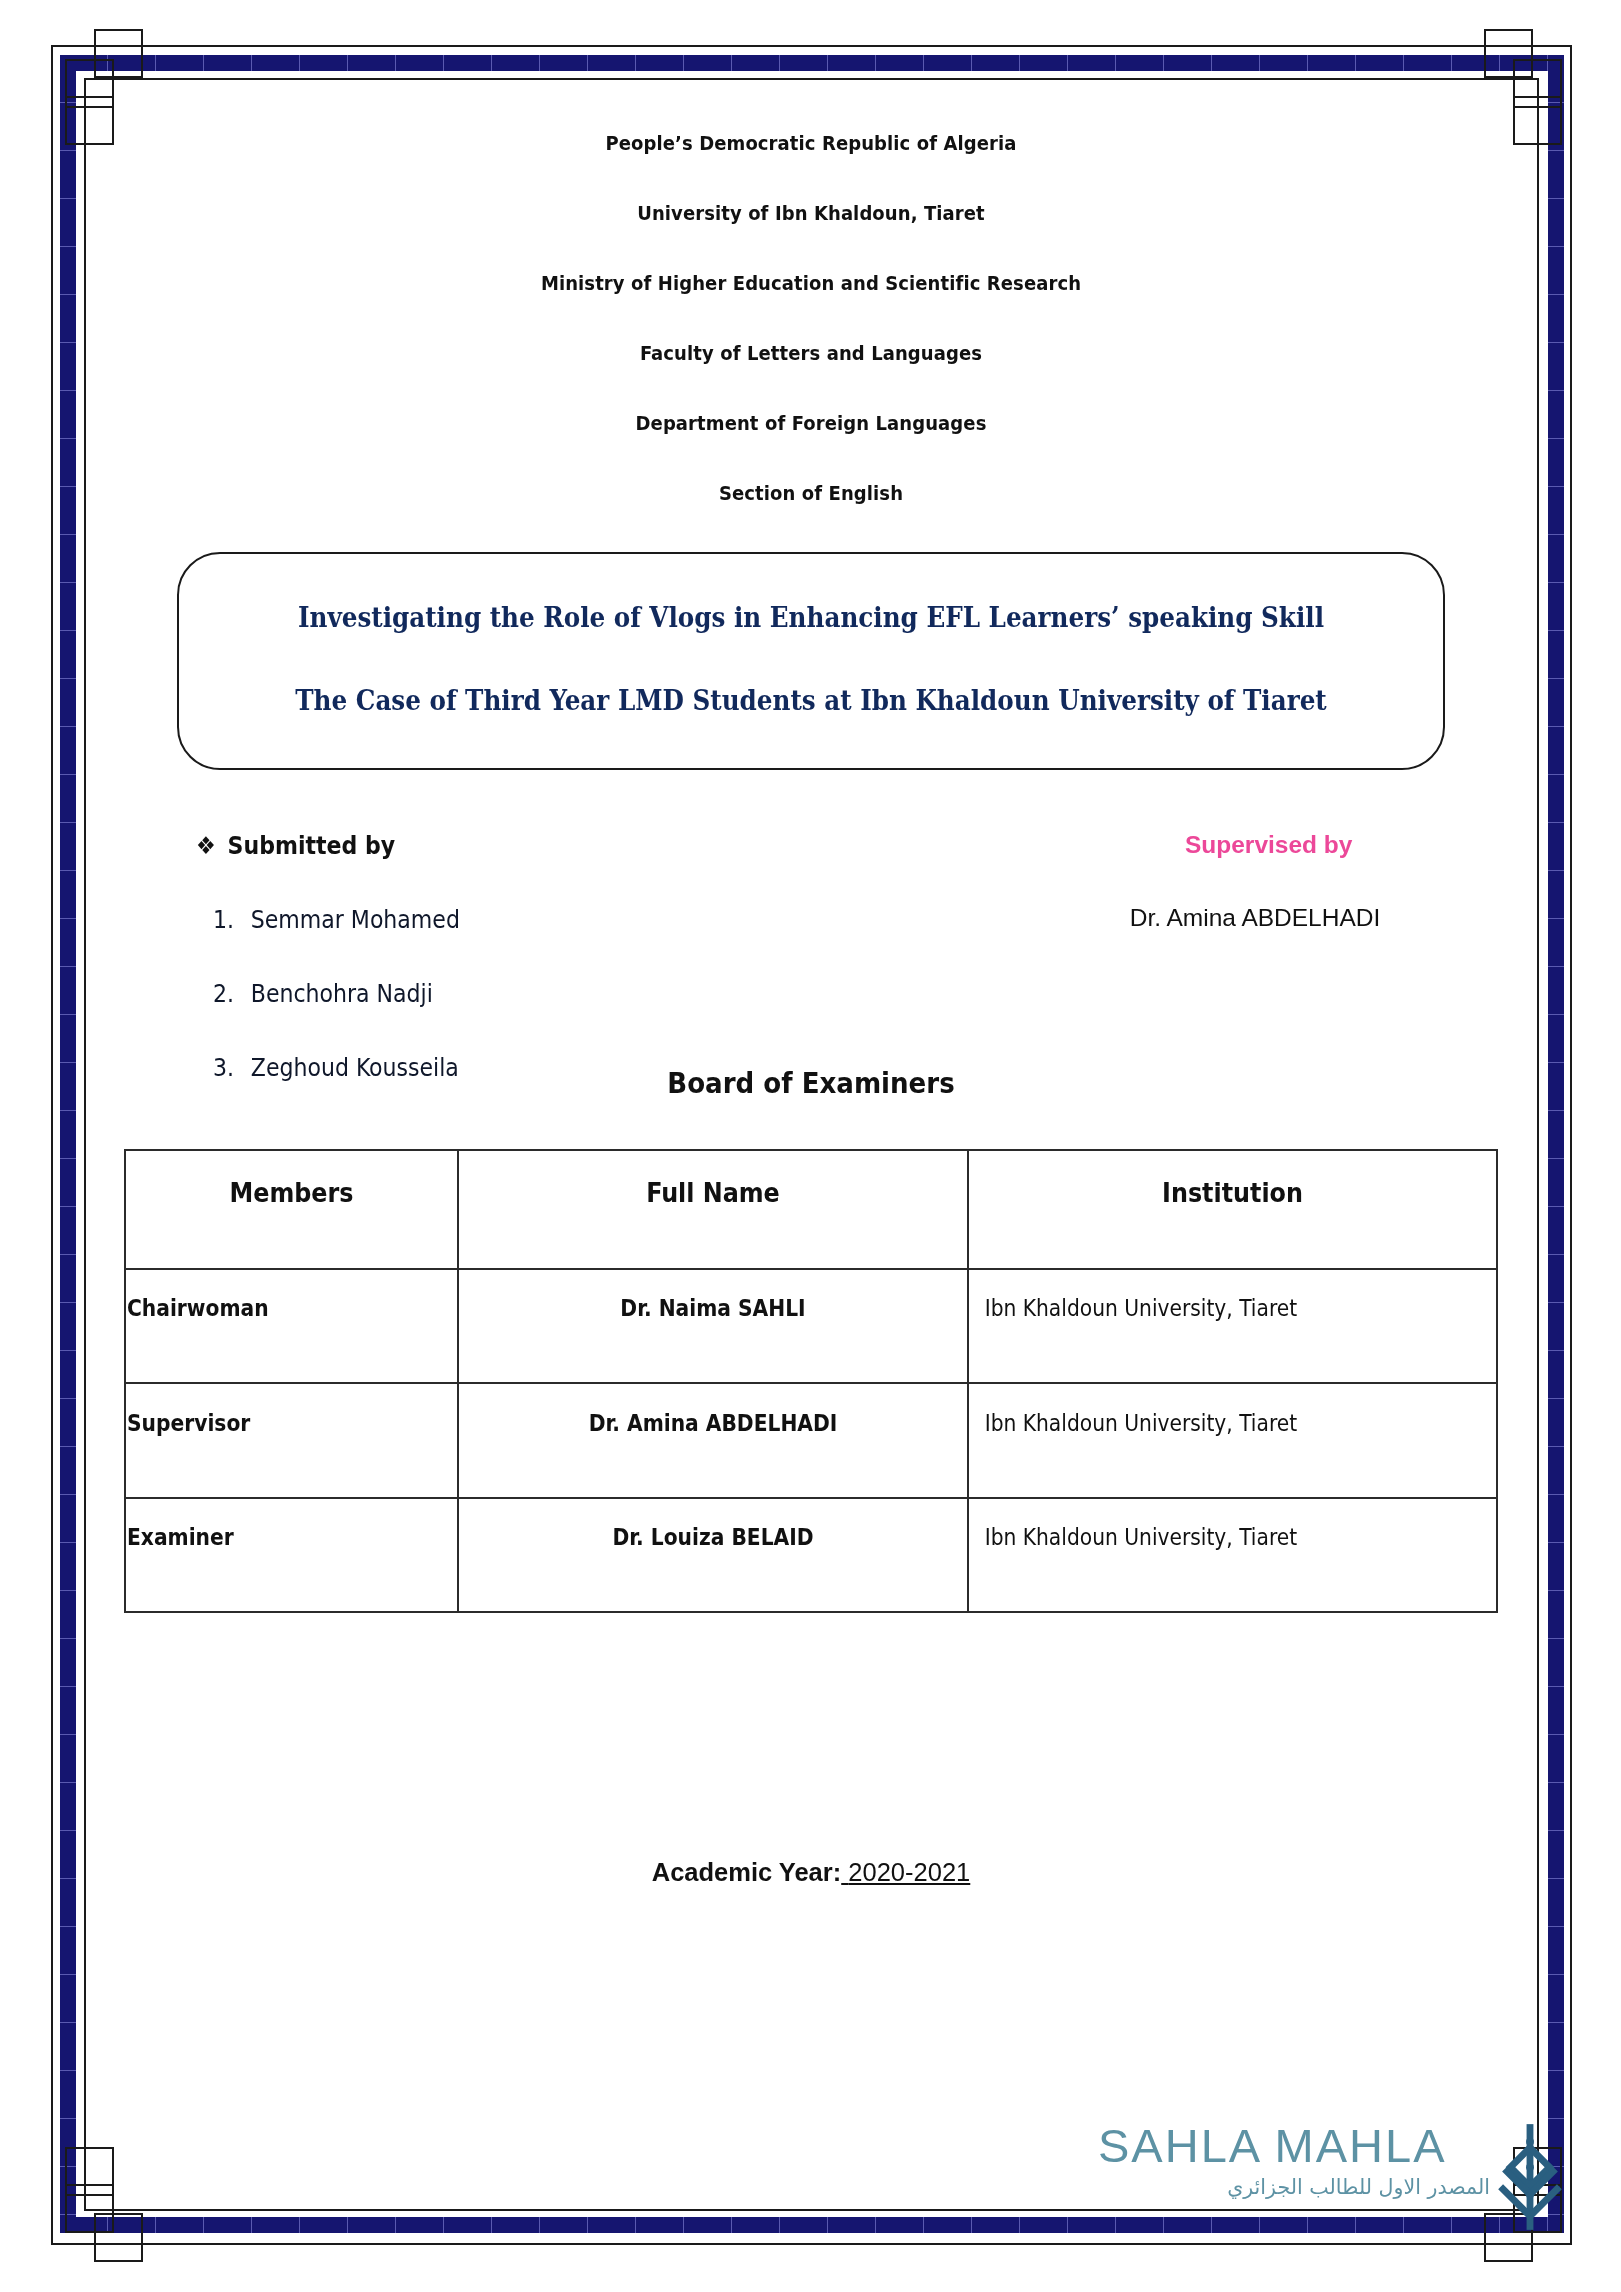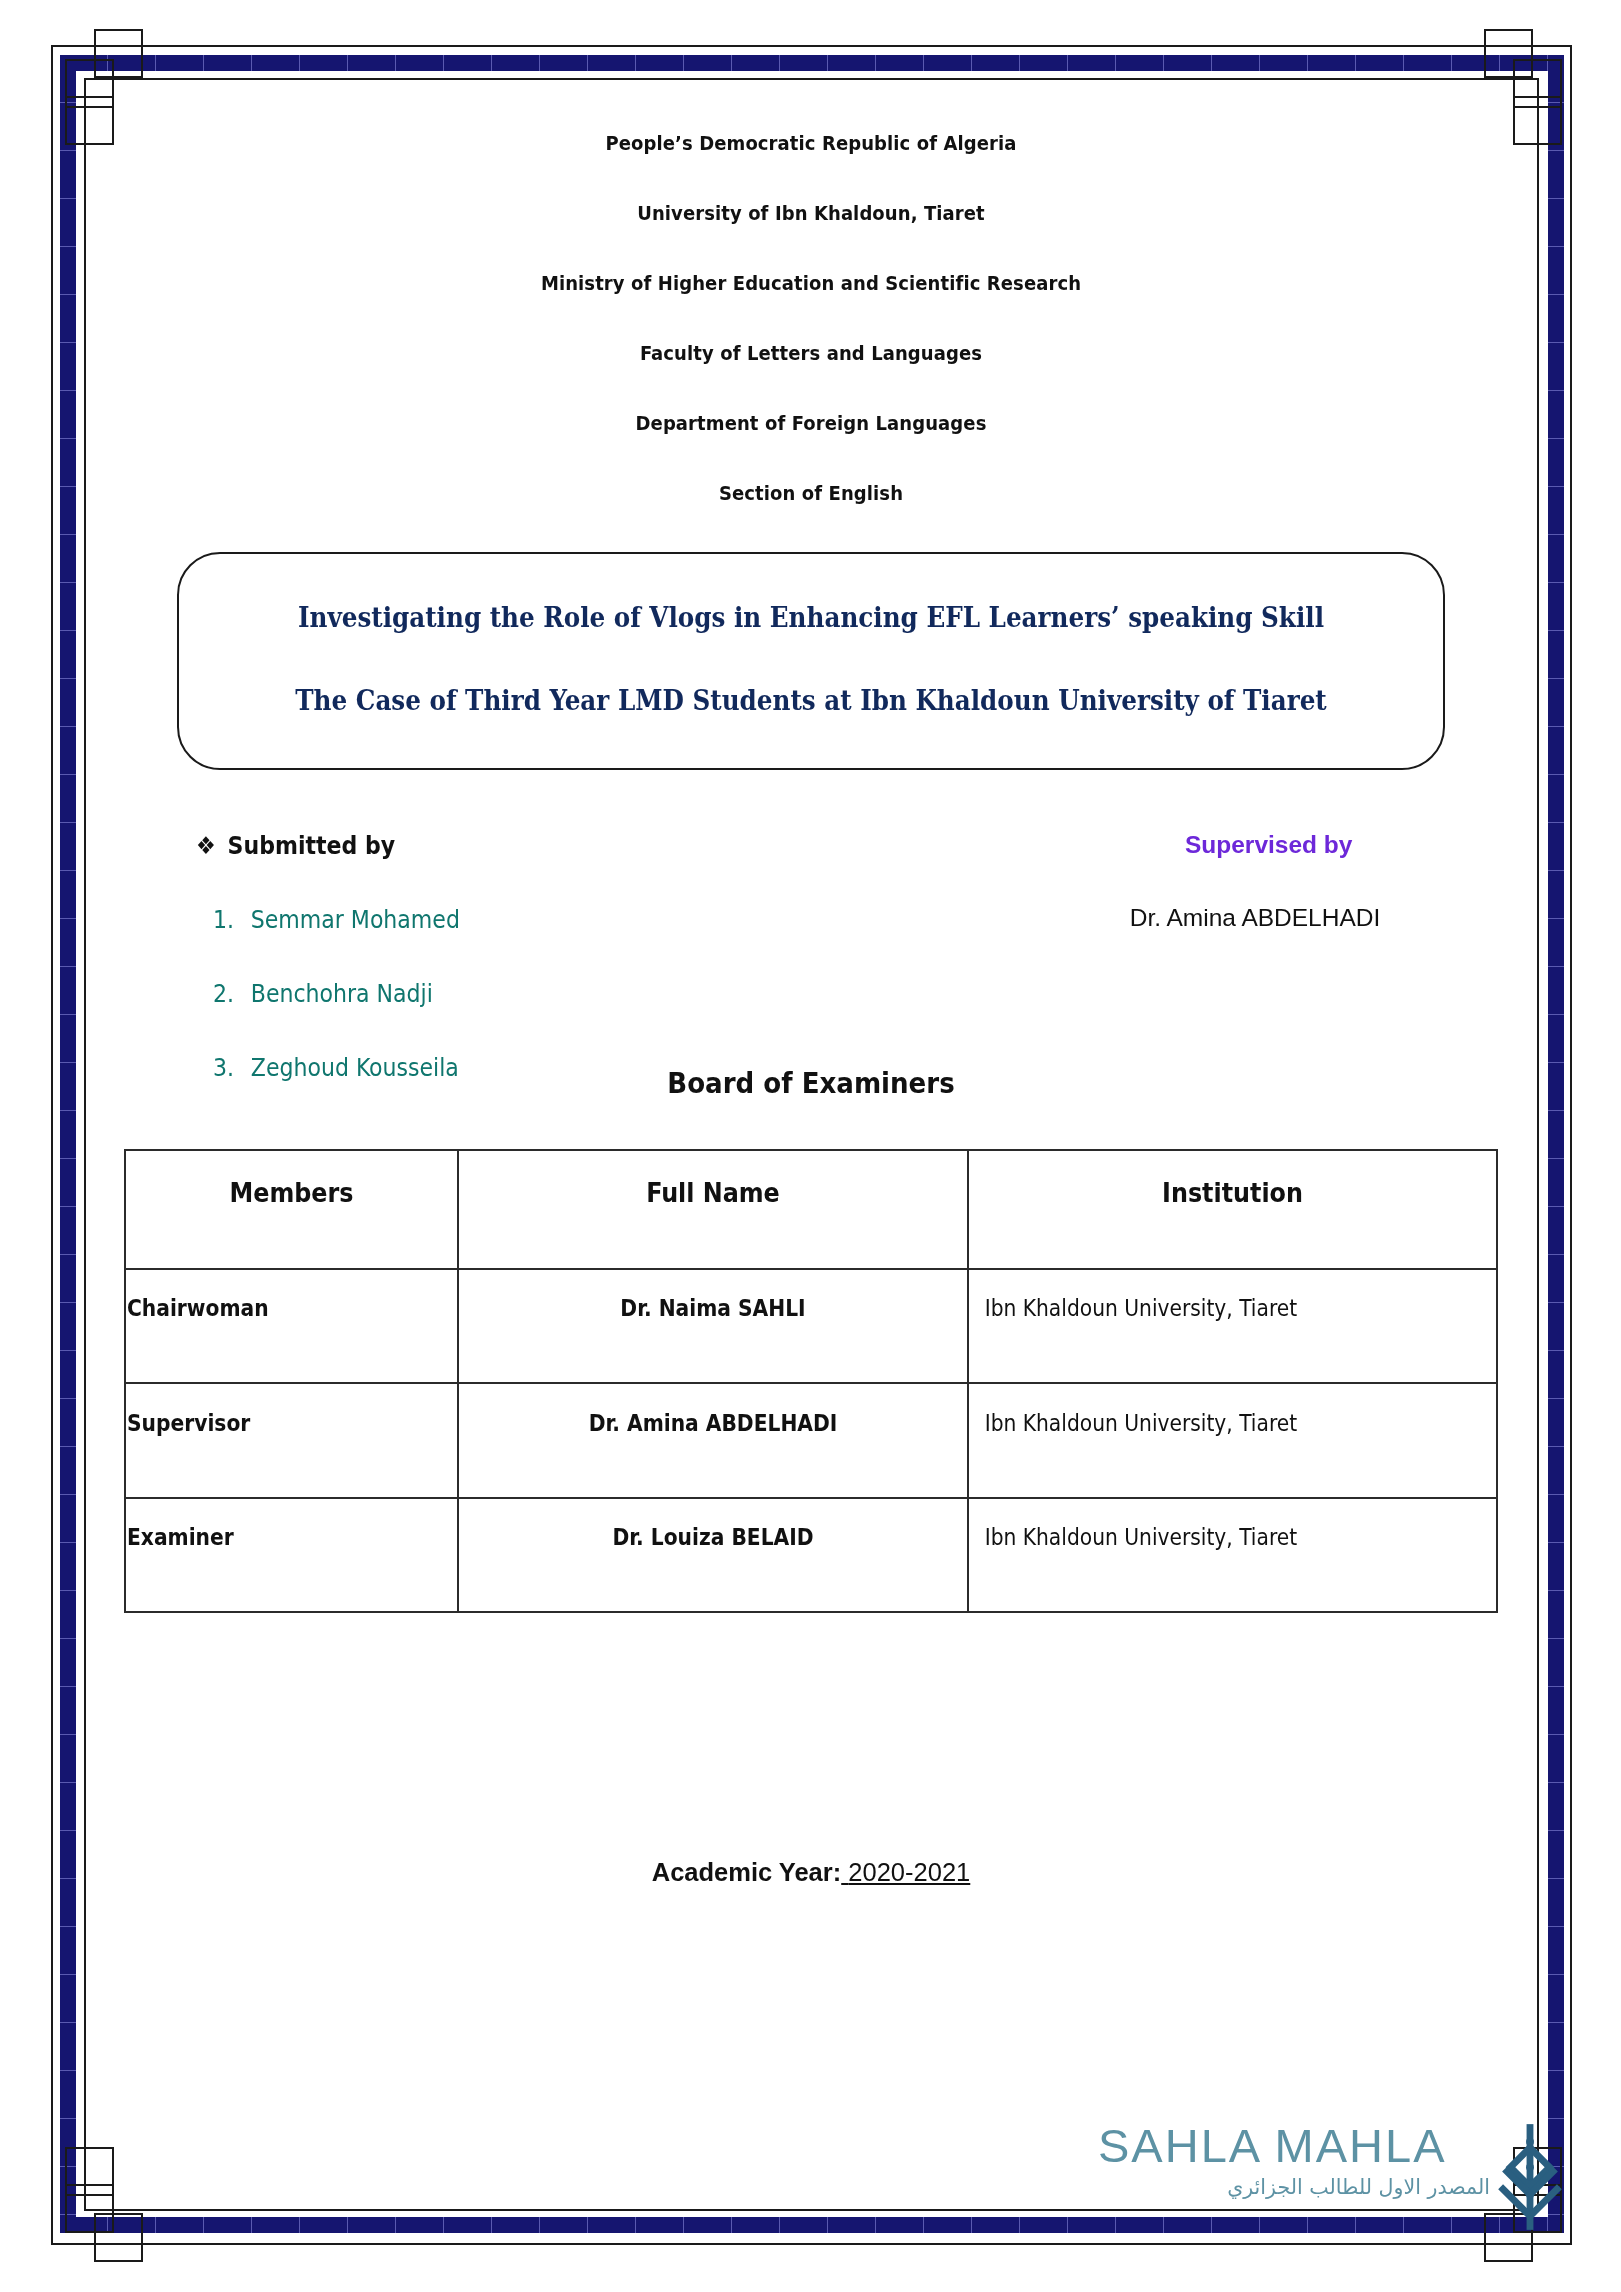--- a/index.html
+++ b/index.html
@@ -134,38 +134,38 @@
   }
   .bullet-diamond {
     font-size: 24.5px;
     line-height: 1;
     color: #111;
   }
   .sup-head {
     font-family: "Liberation Sans", sans-serif;
     font-weight: bold;
     font-size: 24.5px;
-    color: #6d28d9;
+    color: #ec4899;
     text-align: center;
     padding-left: 27.4px;
   }
   .sup-name {
     font-family: "Liberation Sans", sans-serif;
     font-size: 24.5px;
     color: #111;
     text-align: center;
     margin-top: 45px;
   }
   ol.students {
     list-style: decimal;
     margin: 45px 0 0 0;
     padding-left: 45px;
     font-family: "DejaVu Sans Condensed", "Liberation Sans Narrow", "Liberation Sans", sans-serif;
     font-size: 24.5px;
-    color: #0f766e;
+    color: #0f172a;
   }
   ol.students li { margin-bottom: 45px; }
   ol.students li span { padding-left: 9.8px; }
 
   
   .board-title {
     text-align: center;
     font-family: "DejaVu Sans Condensed", "Liberation Sans Narrow", "Liberation Sans", sans-serif;
     font-weight: bold;
     font-size: 29px;

